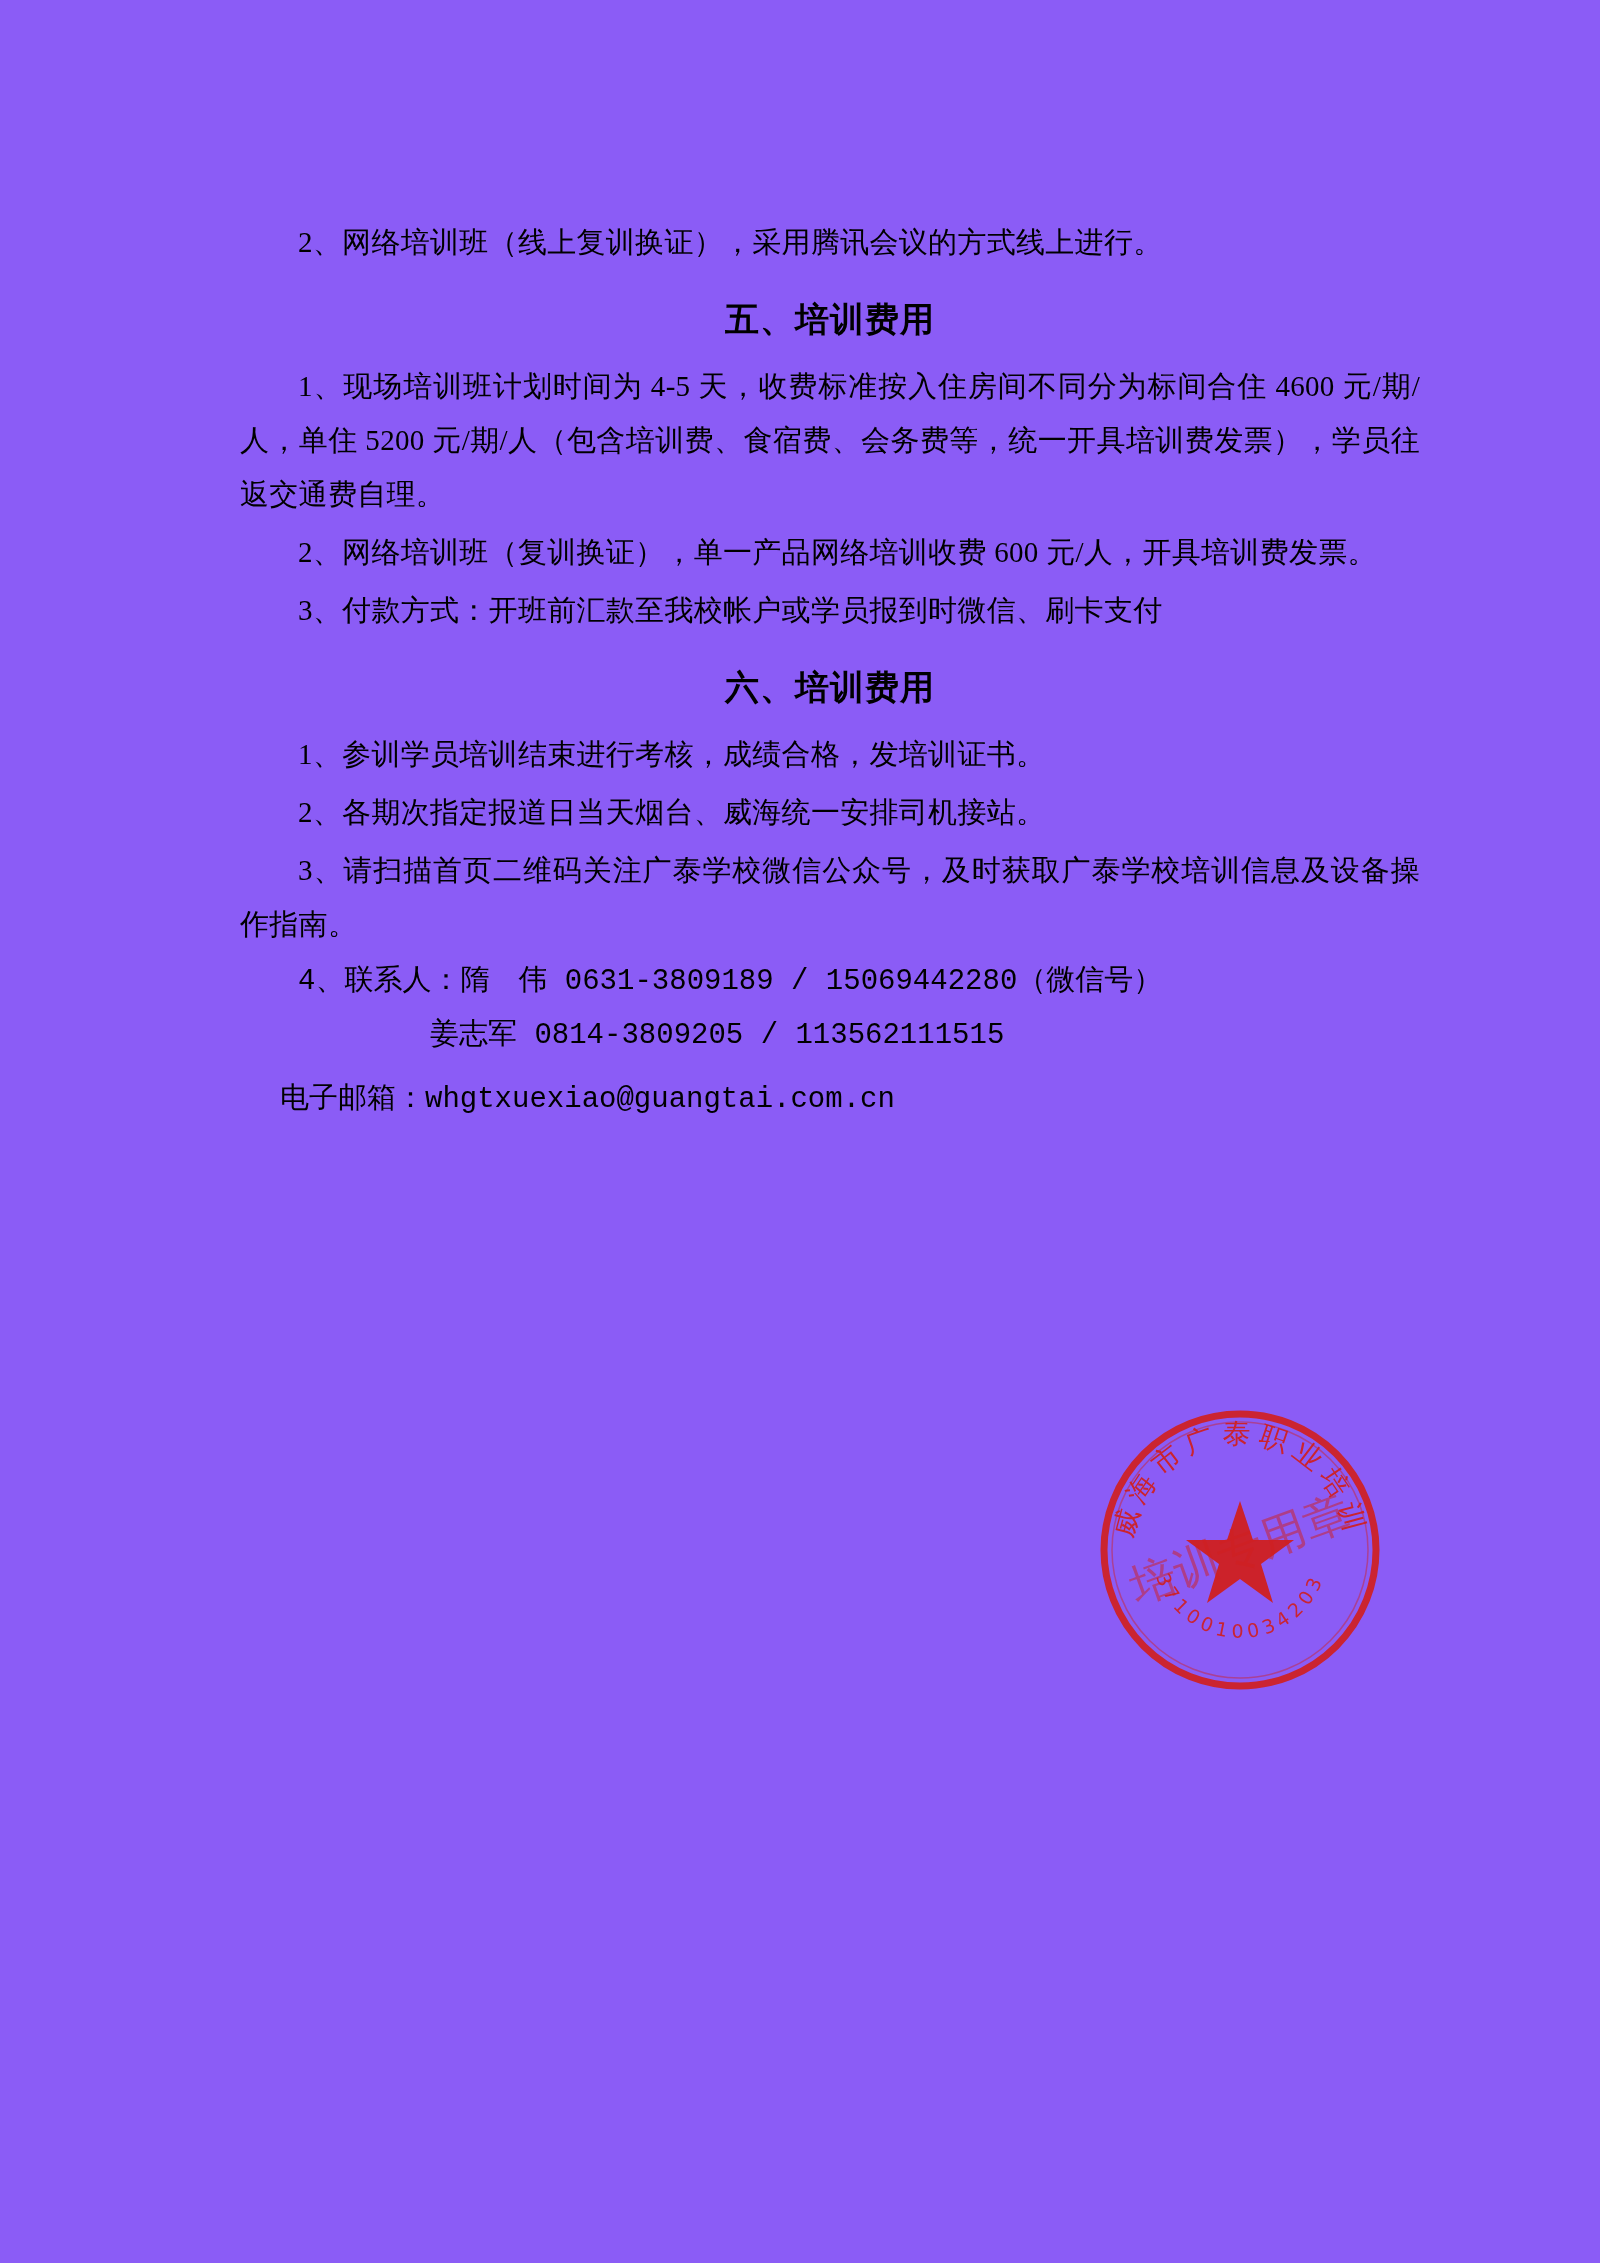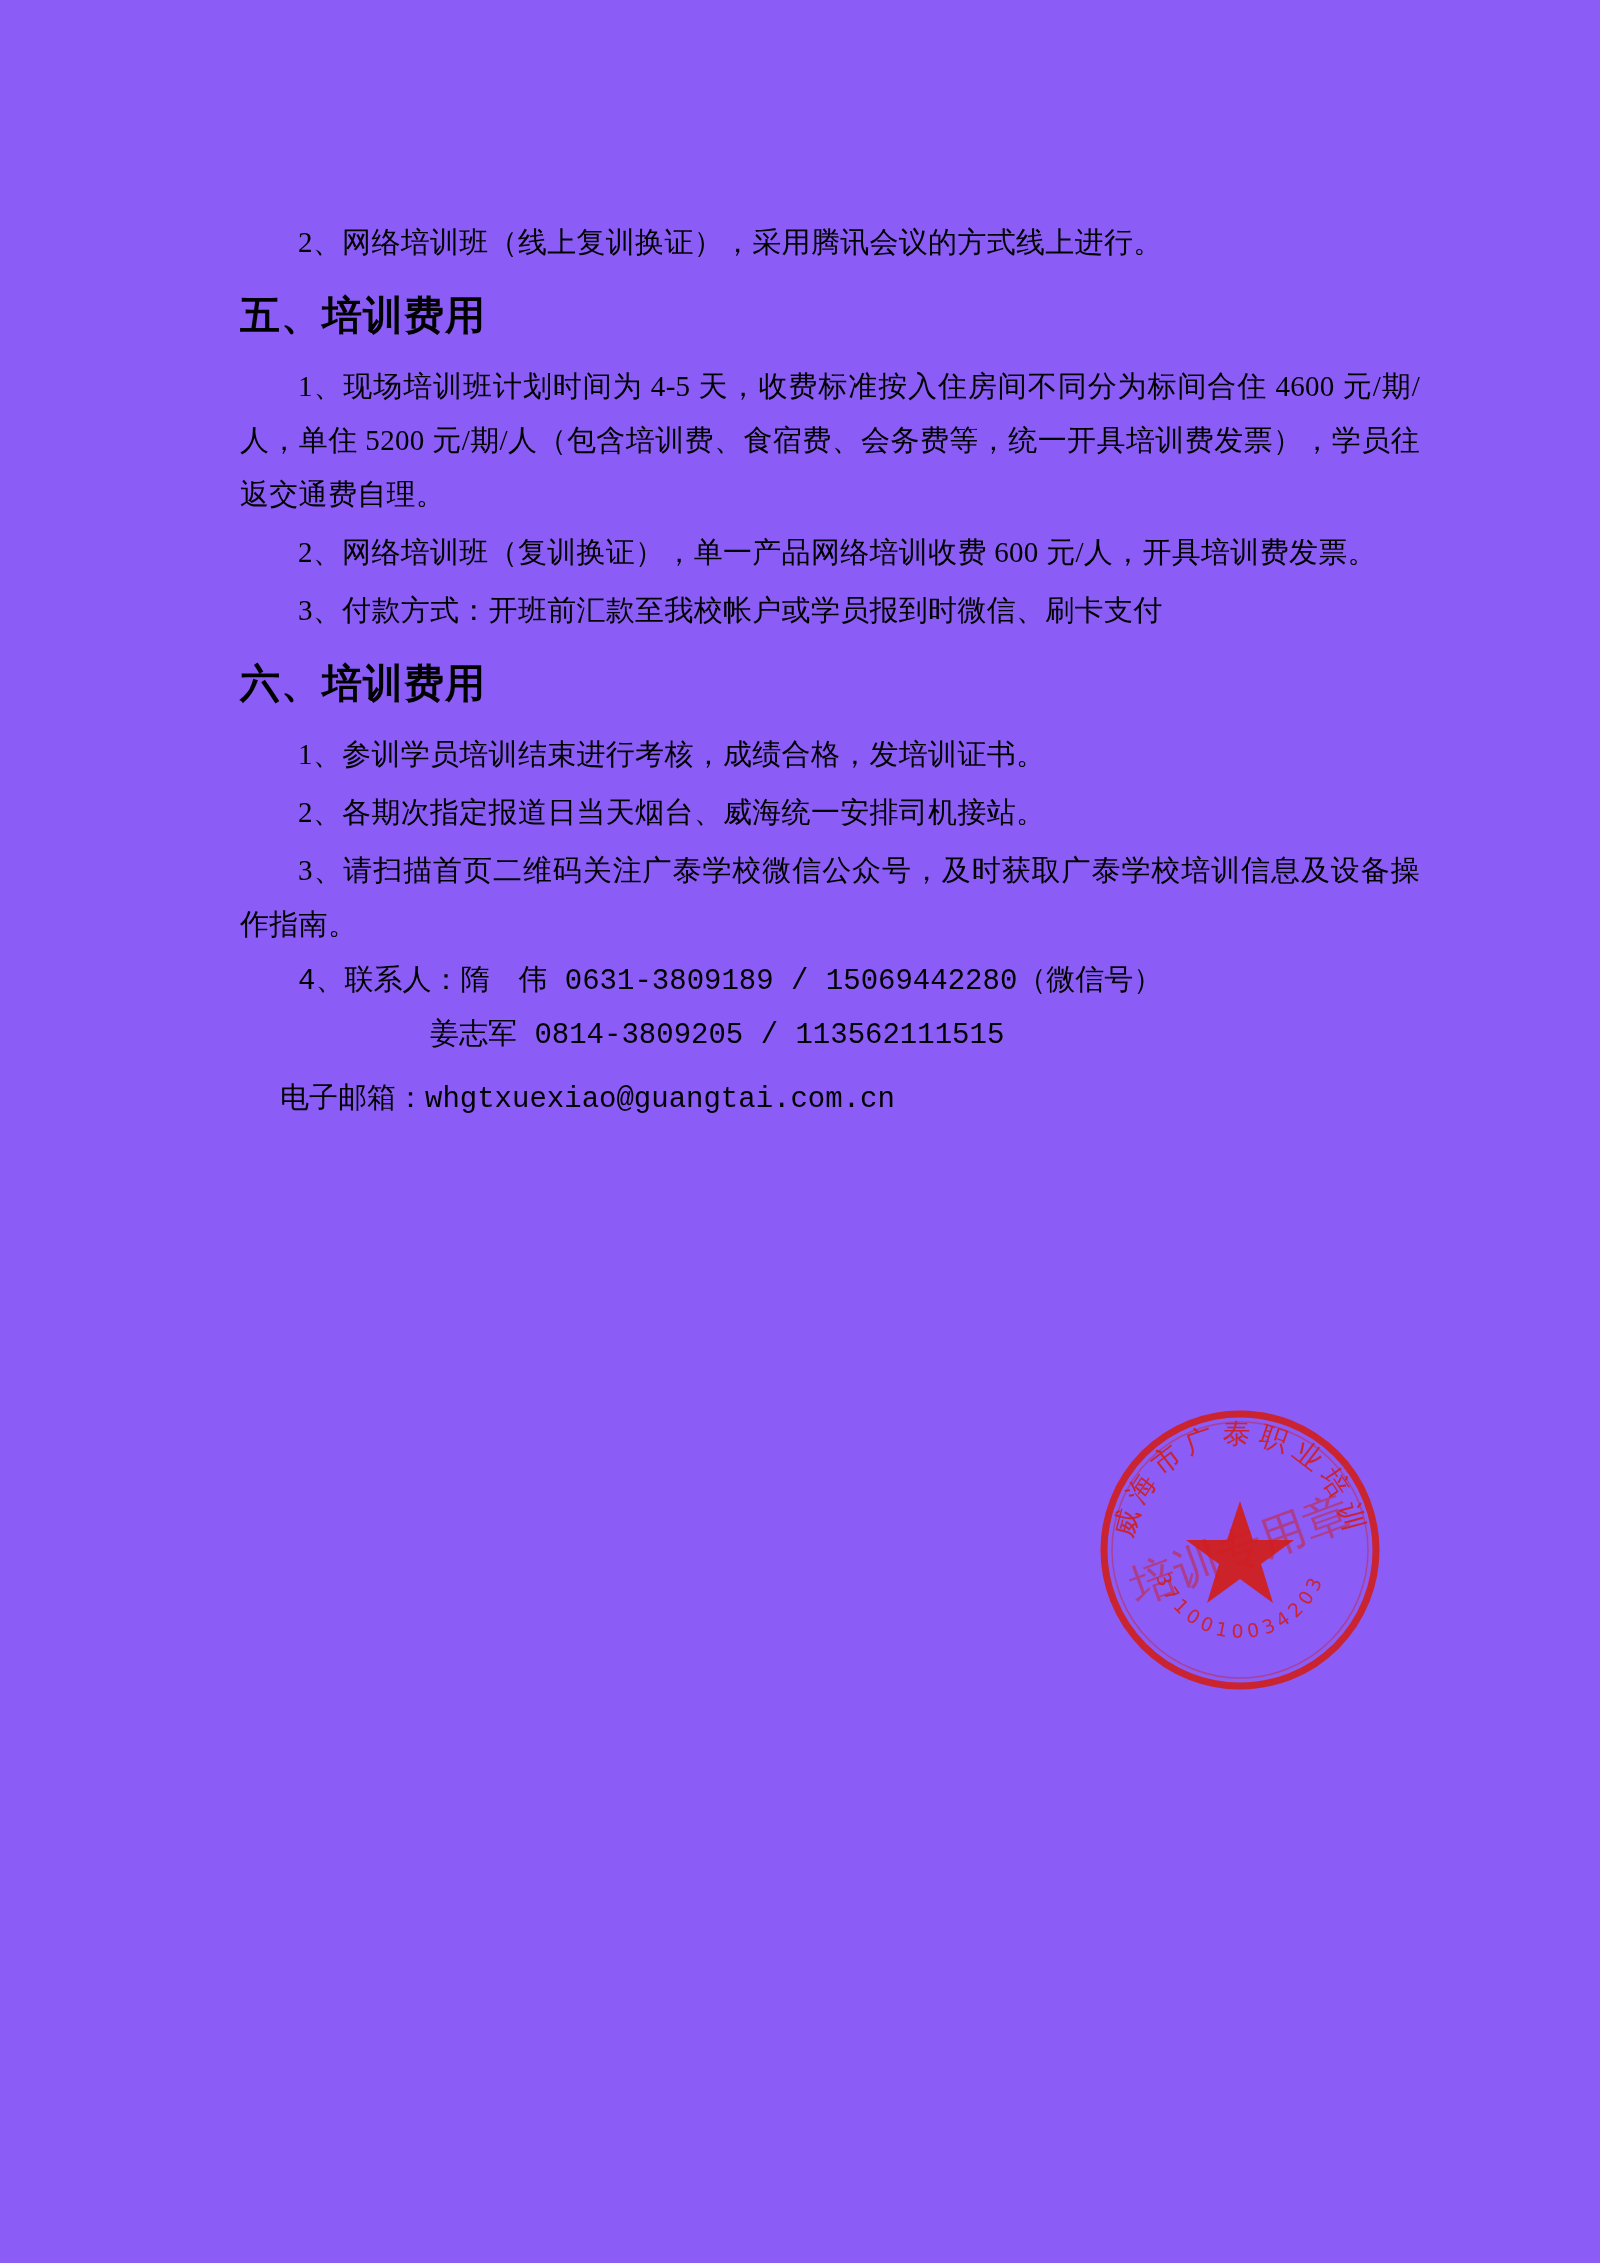--- a/index.html
+++ b/index.html
@@ -32,26 +32,27 @@
     font-size: 29px;
     line-height: 54px;
     text-align: justify;
     margin: 0 0 4px 0;
     letter-spacing: 0.3px;
   }
   .indent {
     text-indent: 58px;
   }
   .heading {
-    font-family: Liberation Mono, monospace;
-    font-size: 40px;
+    font-family: Liberation Sans, sans-serif;
+    font-size: 34px;
     font-weight: bold;
     line-height: 64px;
     margin: 18px 0 8px 0;
     letter-spacing: 1px;
+    text-align: center;
   }
   .spacer-sm { height: 10px; }
   .spacer-lg { height: 60px; }
   .contact-line {
     font-size: 29px;
     line-height: 54px;
     margin: 0;
     font-family: Liberation Mono, monospace;
   }
   .contact-sub {

